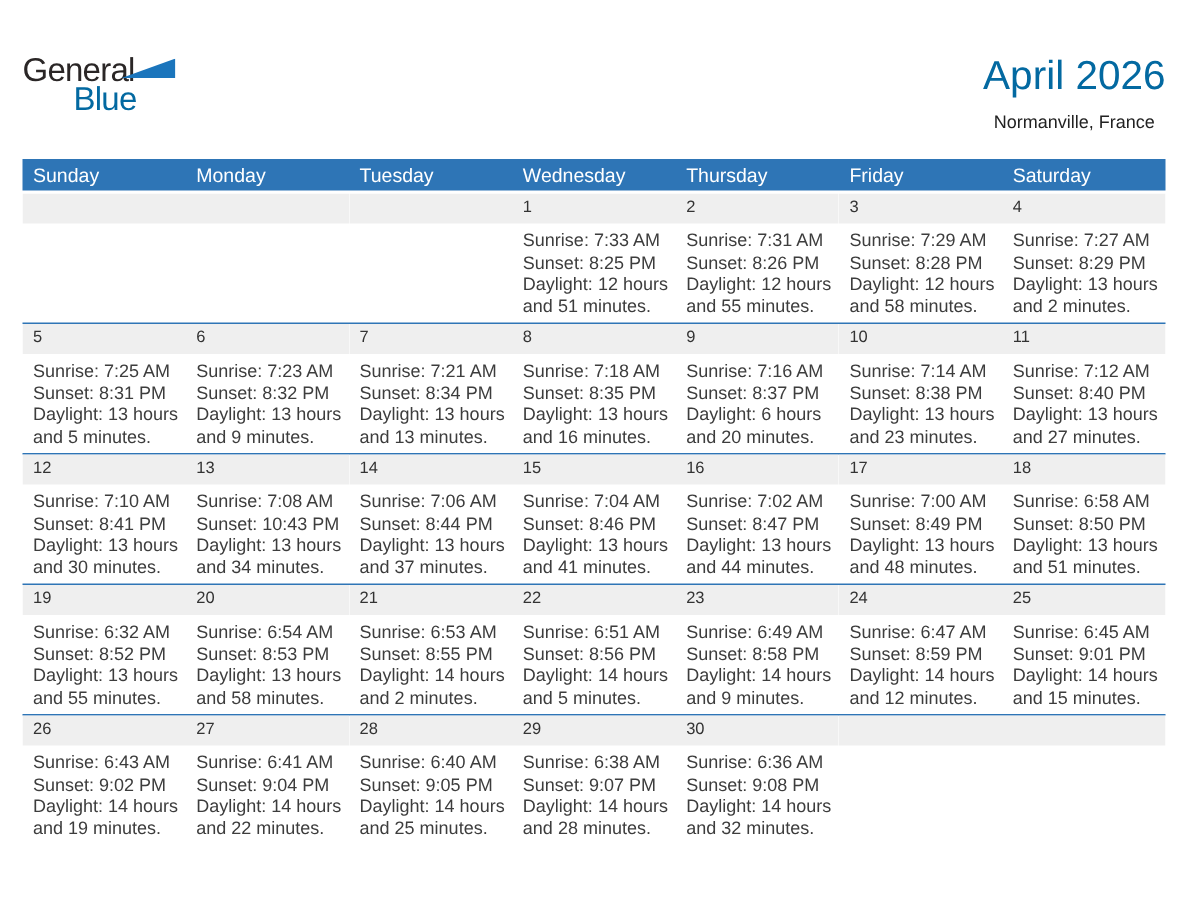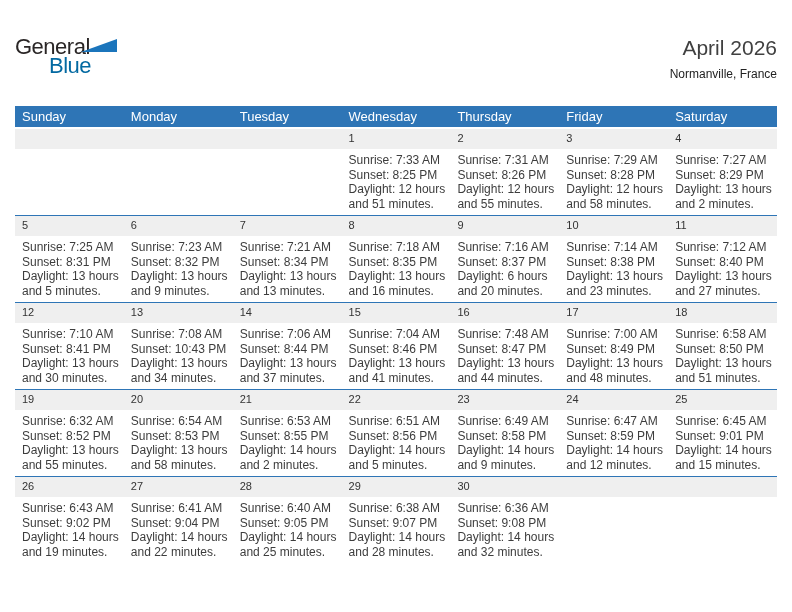--- a/index.html
+++ b/index.html
@@ -13,21 +13,21 @@
   .page { width:792px; height:612px; box-sizing:border-box; padding:0 15px; }
 
   
   .topbar { display:flex; justify-content:space-between; align-items:flex-start; padding-top:36px; height:70px; }
   .logo { position:relative; line-height:1; width:160px; }
   .logo-general { font-size:22px; color:#2a2626; letter-spacing:-0.5px; }
   .logo-tri { position:absolute; left:66px; top:3px; width:36px; height:13px; background:#1B75BC;
               clip-path:polygon(0 100%, 100% 0, 100% 100%); }
   .logo-blue { display:block; font-size:22px; color:#0369a1; letter-spacing:-0.5px; margin:-3px 0 0 34px; }
   .titles { text-align:right; }
-  .month-title { font-size:21px; color:#404040; font-weight:400; line-height:1.1; }
+  .month-title { font-size:27px; color:#0369a1; font-weight:400; line-height:1.1; }
   .location { font-size:12px; color:#222; margin-top:8px;text-align:center; }
 
   
   .weekday-row { display:grid; grid-template-columns:repeat(7,1fr); background:var(--header-blue);
                  height:21px; align-items:center; }
   .weekday-cell { color:#fff; font-size:13px; padding-left:7px; }
 
   .week { display:grid; grid-template-columns:repeat(7,1fr); min-height:86px; background:#fff; }
   .week.first { margin-top:2px; }
   .week.bordered { border-top:1.5px solid var(--header-blue); }
@@ -196,21 +196,21 @@
           <div class="num">15</div>
           <div class="cellbody">
             <div>Sunrise: 7:04 AM</div>
             <div>Sunset: 8:46 PM</div>
             <div>Daylight: 13 hours and 41 minutes.</div>
           </div>
         </div>
         <div class="cell">
           <div class="num">16</div>
           <div class="cellbody">
-            <div>Sunrise: 7:48 AM</div>
+            <div>Sunrise: 7:02 AM</div>
             <div>Sunset: 8:47 PM</div>
             <div>Daylight: 13 hours and 44 minutes.</div>
           </div>
         </div>
         <div class="cell">
           <div class="num">17</div>
           <div class="cellbody">
             <div>Sunrise: 7:00 AM</div>
             <div>Sunset: 8:49 PM</div>
             <div>Daylight: 13 hours and 48 minutes.</div>

